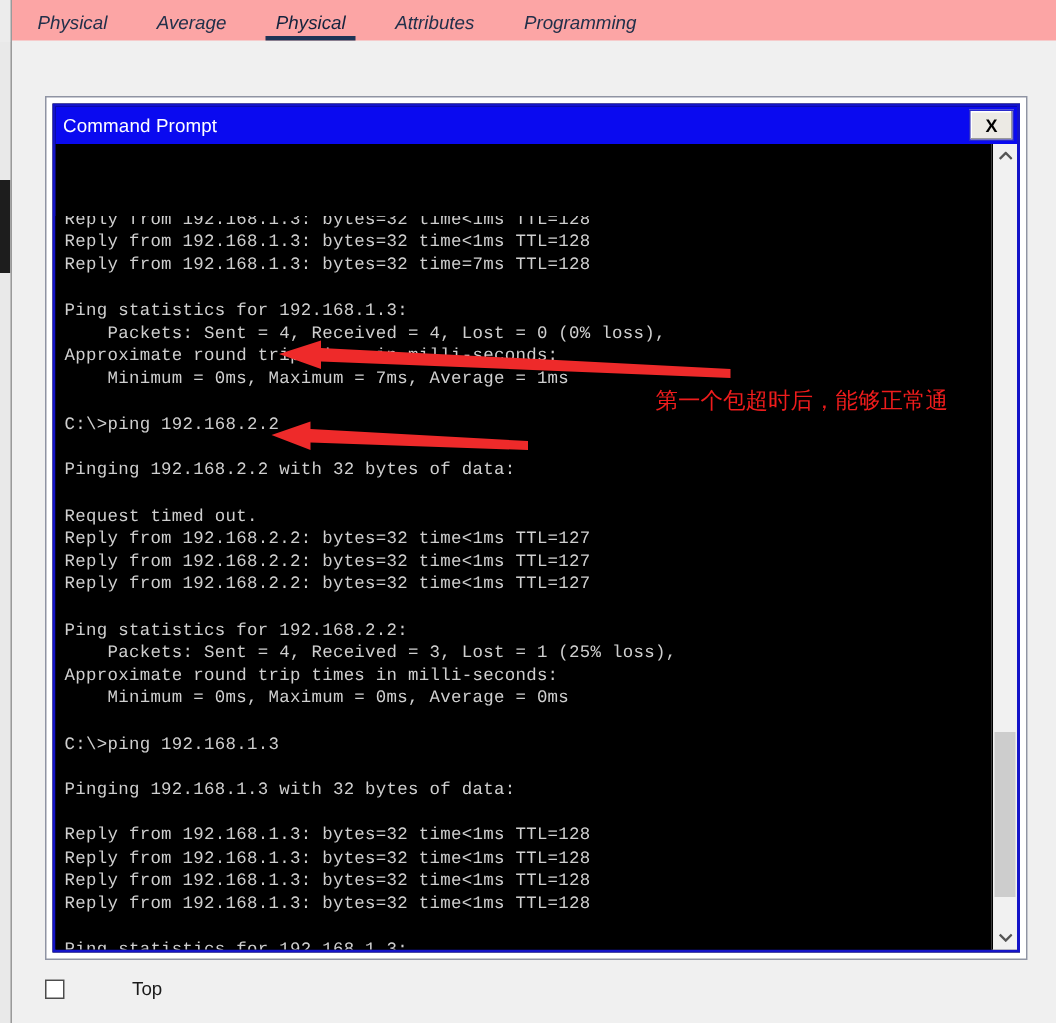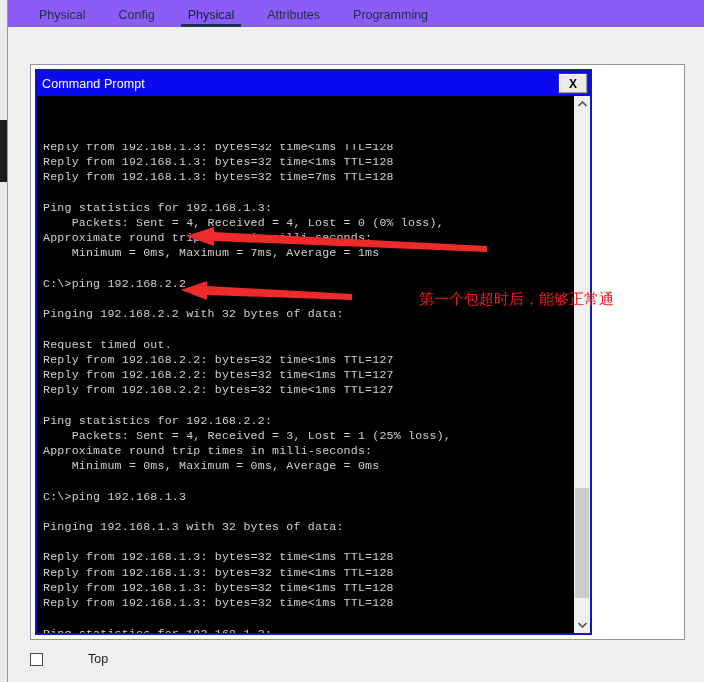--- a/index.html
+++ b/index.html
@@ -48,23 +48,24 @@
   }
   .win-controls{position:absolute;right:0;top:0;height:30px;display:flex;}
   .win-btn{
     width:46px;height:30px;display:flex;align-items:center;justify-content:center;
     color:#1b1b1b;font-size:13px;line-height:1;
   }
   .win-btn svg{display:block;}
 
   
   .tabstrip{
-    position:relative;height:27px;background:#8b5cf6;
-    display:flex;align-items:flex-end;padding-left:22px;
-    box-sizing:border-box;
+    position:relative;height:27px;background:#fca5a5;
+    display:flex;align-items:flex-end;padding-left:8px;
+    box-sizing:border-box;
+    font-style:italic;
   }
   .tabstrip::after{
     content:"";position:absolute;left:0;right:152px;bottom:0;height:0;
   }
   .tab{
     position:relative;font-size:12.5px;color:#22304a;
     padding:0 9px 5px 9px;margin-right:15px;white-space:nowrap;
     line-height:14px;
   }
   .tab.active{color:#14233d;}
@@ -73,21 +74,21 @@
   }
 
   
   .desktop-pane{
     position:absolute;left:22px;top:64px;width:655px;height:576px;
     background:#ffffff;border:1px solid #8f94a3;box-sizing:border-box;
   }
 
   
   .cmd-window{
-    position:absolute;left:4px;top:4px;width:557px;height:566px;
+    position:absolute;left:4px;top:4px;width:645px;height:566px;
     border:2px solid #1414c8;box-sizing:border-box;background:#000;
   }
   .cmd-titlebar{
     position:relative;height:25px;background:#0a0af0;
     display:flex;align-items:center;
   }
   .cmd-title{
     font-size:12.5px;color:#ffffff;margin-left:5px;letter-spacing:.1px;
   }
   .cmd-close{
@@ -131,21 +132,21 @@
     top:392px;height:110px;
   }
 
   
   .annot-layer{position:absolute;left:0;top:0;width:704px;height:682px;pointer-events:none;}
   .annot-text{
     position:absolute;color:#ee1c1c;white-space:nowrap;
     font-family:"DejaVu Sans","Liberation Sans",sans-serif;
     font-size:15px;
   }
-  .annot-1{left:419px;top:258px;margin-top:32px;}
+  .annot-1{left:437px;top:258px;}
   .annot-2{left:288px;top:420px;}
 
   
   .bottom-bar{
     position:absolute;left:22px;top:648px;height:22px;
     display:flex;align-items:center;gap:36px;
   }
   .chk{
     width:13px;height:13px;border:1px solid #4c4c4c;background:#fff;
     box-sizing:border-box;
@@ -158,21 +159,21 @@
 <div id="root">
 
   <div class="bg-strip"></div>
   <div class="bg-strip-dark"></div>
 
   <div class="window">
 
 
     <div class="tabstrip">
       <div class="tab">Physical</div>
-      <div class="tab">Config</div>
+      <div class="tab">Average</div>
       <div class="tab active">Physical</div>
       <div class="tab">Attributes</div>
       <div class="tab">Programming</div>
     </div>
 
     <div class="desktop-pane">
 
       <div class="cmd-window">
 
         <div class="cmd-titlebar">

